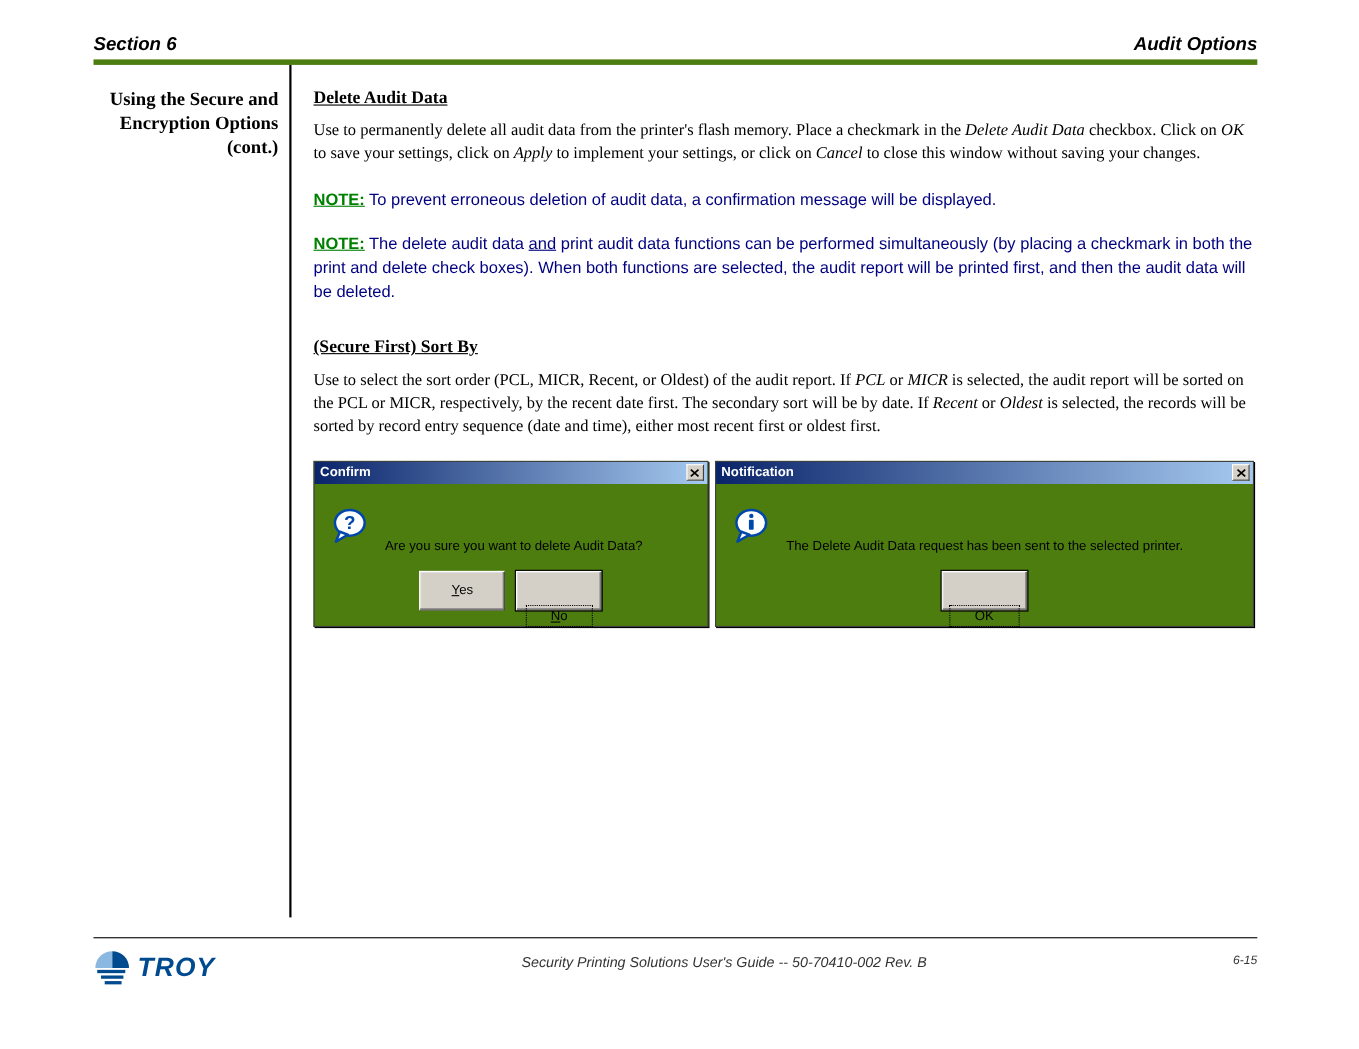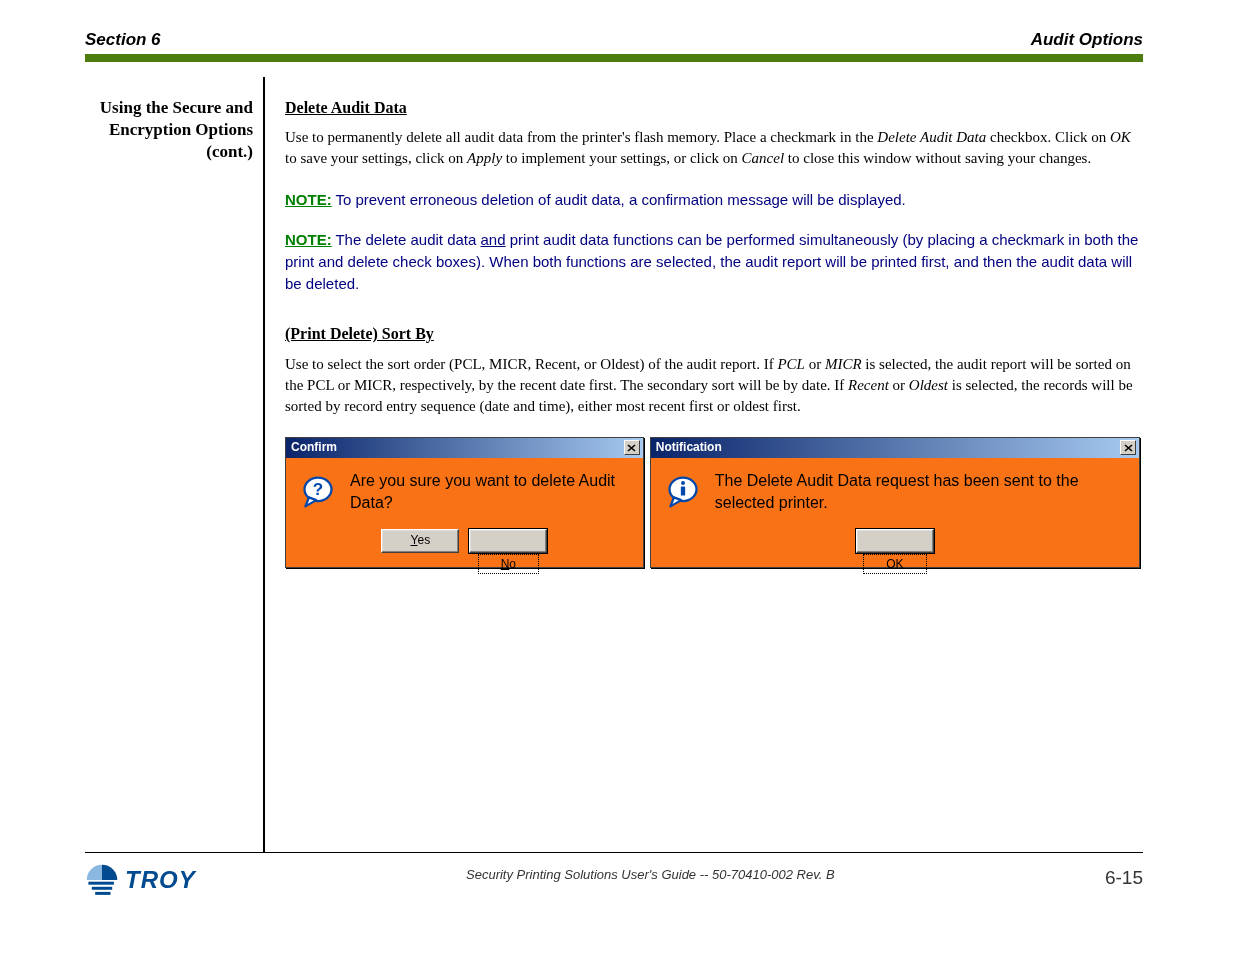--- a/index.html
+++ b/index.html
@@ -21,22 +21,22 @@
     display: flex;
     justify-content: space-between;
     font-family: Arial, sans-serif;
     font-weight: bold;
     font-style: italic;
     font-size: 17px;
     color: #000;
     padding-bottom: 4px;
   }
   .hr-top {
-    border-bottom: 8px solid #4d7c0f;
-    margin-bottom: 15px;
+    border-bottom: 5px solid #4d7c0f;
+    margin-bottom: 0;
     font-style: italic;
   }
   .content-area {
     position: relative;
     min-height: 770px;
   }
   .vline {
     position: absolute;
     left: 178px;
     top: 0;
@@ -97,21 +97,21 @@
   }
   .dialog-row {
     display: flex;
     gap: 6px;
     margin-top: 20px;
   }
   
   .win {
     font-family: Tahoma, Arial, sans-serif;
     font-size: 12px;
-    background: #f97316;
+    background: #4d7c0f;
     border: 1px solid #404040;
     box-shadow: 1px 1px 0 #000;
   }
   .win.confirm { width: 360px; }
   .win.notify  { width: 492px; }
   .titlebar {
     background: linear-gradient(to right, #0a246a, #a6caf0);
     color: #fff;
     display: flex;
     align-items: center;
@@ -147,31 +147,32 @@
     align-items: center;
     gap: 14px;
     margin-bottom: 14px;
   }
   .dlg-icon {
     width: 36px;
     height: 36px;
     flex-shrink: 0;
   }
   .dlg-text {
-    font-size: 16px;
+    font-size: 12px;
     color: #000;
+    margin-top: 36px;
   }
   .dlg-buttons {
     display: flex;
     justify-content: center;
     gap: 10px;
   }
   .win-btn {
     min-width: 78px;
-    height: 24px;
+    height: 36px;
     background: #d4d0c8;
     border: 1px solid #fff;
     border-right-color: #404040;
     border-bottom-color: #404040;
     font-family: Tahoma, Arial, sans-serif;
     font-size: 12px;
     display: flex;
     align-items: center;
     justify-content: center;
     box-shadow: inset -1px -1px 0 #808080, inset 1px 1px 0 #dfdfdf;
@@ -221,21 +222,22 @@
   }
   .foot-mid {
     text-align: center;
     flex: 1;
     margin-top: 4px;
     font-style: italic;
     font-size: 13px;
   }
   .foot-right {
     margin-top: 4px;
-    font-size: 19px;
+    font-style: italic;
+    font-size: 11px;
   }
 </style>
 </head>
 <body>
 
 <div class="page">
   <div class="header-row hr-top">
     <span>Section 6</span>
     <span>Audit Options</span>
   </div>
@@ -257,21 +259,21 @@
       <div class="note-line">
         <span class="note-label">NOTE:</span>
         <span class="note-text">To prevent erroneous deletion of audit data, a confirmation message will be displayed.</span>
       </div>
 
       <div class="para" style="margin-top:18px;">
         <span class="note-label">NOTE:</span>
         <span class="note-text">The delete audit data <span class="u">and</span> print audit data functions can be performed simultaneously (by placing a checkmark in both the print and delete check boxes). When both functions are selected, the audit report will be printed first, and then the audit data will be deleted.</span>
       </div>
 
-      <div class="section-head">(Print Delete) Sort By</div>
+      <div class="section-head">(Secure First) Sort By</div>
       <div class="para">
         Use to select the sort order (PCL, MICR, Recent, or Oldest) of the audit report. If <span class="em">PCL</span> or <span class="em">MICR</span> is selected, the audit report will be sorted on the PCL or MICR, respectively, by the recent date first. The secondary sort will be by date. If <span class="em">Recent</span> or <span class="em">Oldest</span> is selected, the records will be sorted by record entry sequence (date and time), either most recent first or oldest first.
       </div>
 
       <div class="dialog-row">
 
         <div class="win confirm">
           <div class="titlebar">
             <span class="titlebar-title">Confirm</span>
             <span class="titlebar-close">

